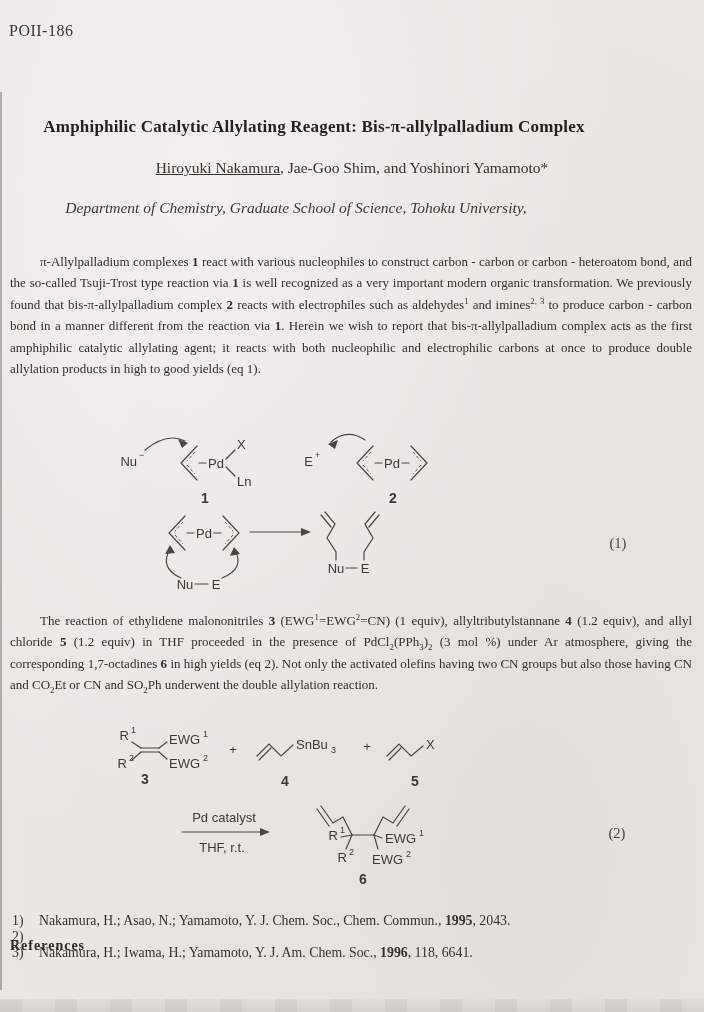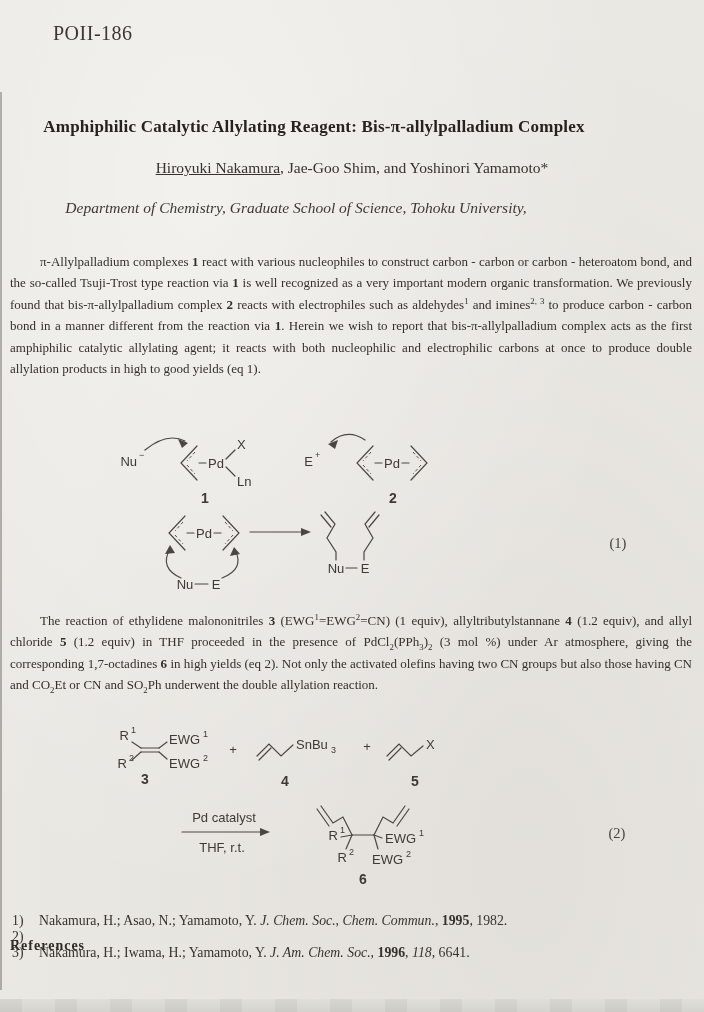--- a/index.html
+++ b/index.html
@@ -18,36 +18,36 @@
   .scan-left-edge{
     position:absolute;left:0;top:92px;width:2px;height:898px;
     background:rgba(75,72,68,.38);
   }
   .scan-bottom-band{
     position:absolute;left:0;bottom:0;width:704px;height:13px;
     background:
       repeating-linear-gradient(90deg, rgba(140,138,132,.12) 0 22px, rgba(210,208,202,.10) 22px 55px),
       linear-gradient(#e2e1dc,#d4d3ce);
   }
-  .hdr-code{position:absolute;left:9px;top:22px;font-size:20px;letter-spacing:.5px;color:#3b3834;margin-left:44px;}
+  .hdr-code{position:absolute;left:9px;top:22px;font-size:16px;letter-spacing:.5px;color:#3b3834;}
   .hdr-session{position:absolute;right:14px;top:26px;font-size:16px;letter-spacing:.5px;color:#45423d;}
   .title{
     position:absolute;left:0;top:117px;width:628px;text-align:center;
     font-size:17px;font-weight:bold;color:#26231f;letter-spacing:.2px;
   }
   .authors{position:absolute;left:0;top:159px;width:704px;text-align:center;font-size:15.5px;color:#35322d;}
   .affil{position:absolute;left:0;width:592px;text-align:center;font-style:italic;font-size:15.5px;color:#3c3934;}
   .affil1{top:199px}.affil2{top:222px}
   .para{
     position:absolute;left:10px;width:682px;text-align:justify;
     font-size:13px;line-height:21.4px;color:#33302b;text-indent:30px;
   }
   .para1{top:251px}.para2{top:610px}
   .rt-b{font-weight:bold}
-  .rt-i{font-style:italic}
+  .rt-i{}
   .rt-u{text-decoration:underline}
   .rt-sup{vertical-align:super;font-size:68%;line-height:0}
   .rt-sub{vertical-align:sub;font-size:68%;line-height:0}
   .scheme{position:absolute;}
   .scheme1{left:85px;top:428px;}
   .scheme2{left:85px;top:718px;}
   svg text{
     font-family:"Liberation Sans", sans-serif;
     font-size:13px;fill:#3d3a35;
   }
@@ -200,21 +200,21 @@
       <text class="small" x="321" y="139">2</text>
       <text class="numlbl" x="278" y="166" text-anchor="middle">6</text>
 
       <text class="eqlbl" x="532" y="120" text-anchor="middle">(2)</text>
     </svg>
   </div>
 
   <div class="refs-heading">References</div>
   <div class="ref-item ref0">
     <span class="ref-num">1)</span>
-    <span><span>Nakamura, H.; Asao, N.; Yamamoto, Y. </span><span class="rt-i">J. Chem. Soc., Chem. Commun.</span><span>, </span><span class="rt-b">1995</span><span>, 1982.</span></span>
+    <span><span>Nakamura, H.; Asao, N.; Yamamoto, Y. </span><span class="rt-i">J. Chem. Soc., Chem. Commun.</span><span>, </span><span class="rt-b">1995</span><span>, 2043.</span></span>
   </div>
   <div class="ref-item ref1">
     <span class="ref-num">2)</span>
   </div>
   <div class="ref-item ref2">
     <span class="ref-num">3)</span>
     <span><span>Nakamura, H.; Iwama, H.; Yamamoto, Y. </span><span class="rt-i">J. Am. Chem. Soc.</span><span>, </span><span class="rt-b">1996</span><span>, </span><span class="rt-i">118</span><span>, 6641.</span></span>
   </div>
 
 </div>

